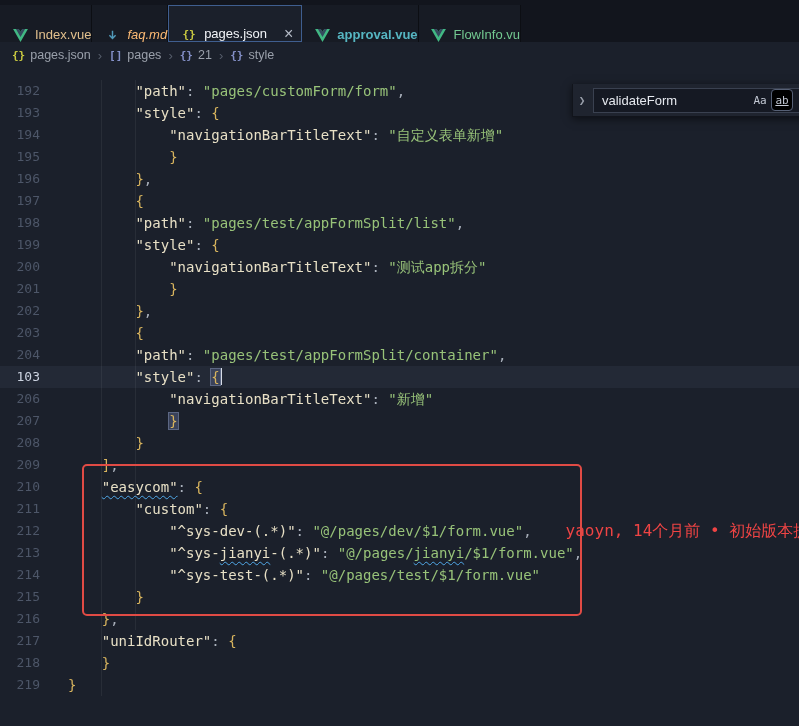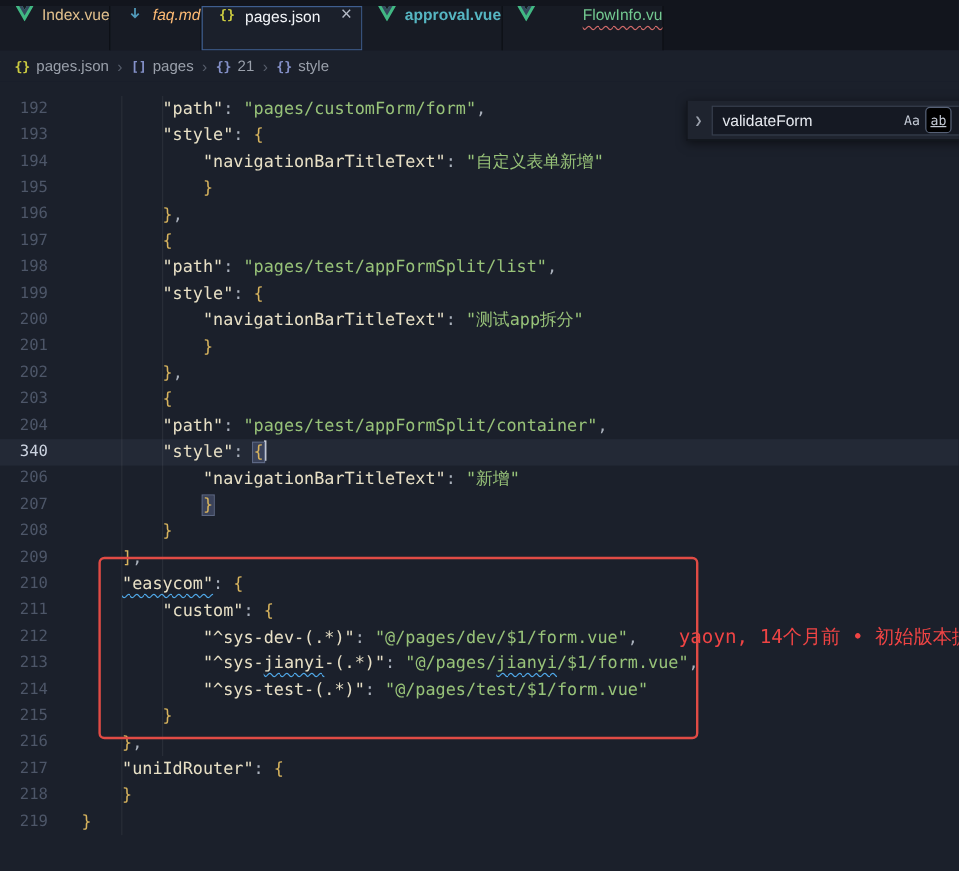--- a/index.html
+++ b/index.html
@@ -1,21 +1,21 @@
 <!DOCTYPE html>
 <html><head>
 <meta charset="utf-8">
 <style>
   * { margin:0; padding:0; box-sizing:border-box; }
   html,body { width:799px; height:726px; overflow:hidden; background:#1b202b;
               font-family:"Liberation Sans", sans-serif; }
 
   
   .tabbar { display:flex; height:42px; background:#12151d; align-items:flex-end; overflow:hidden; }
-  .tab { display:flex; align-items:flex-start; gap:7px; height:37px; padding:0 0 0 12px;
+  .tab { display:flex; align-items:flex-end; gap:7px; height:37px; padding:0 0 0 12px;
          background:#171b24; border-right:1px solid #0c0e13; color:#9da5b4; font-size:13px;
          white-space:nowrap; cursor:pointer; flex:none; }
   .tab.active { background:#1b202b; border:1px solid #3f5e8f; color:#f2f4f8; padding-right:8px; }
   .tab .icon { width:16px; display:inline-flex; justify-content:center; }
   .tab .close { margin-left:10px; color:#b6bcc8; font-size:16px; line-height:14px; }
   .tab-sq { text-decoration:underline wavy #d16969 1px; text-underline-offset:4px; }
 
   
   .breadcrumbs { height:26px; display:flex; align-items:center; padding-left:12px; gap:7px;
                  color:#9aa0ab; font-size:12.5px; background:#1b202b; }
@@ -99,21 +99,21 @@
       </span>
       <span style="color: rgb(86, 182, 194); font-weight: bold;">approval.vue</span>
     </div>
     <div class="tab">
       <span class="icon">
         <svg width="15" height="13" viewBox="0 0 24 21">
           <path fill="#41b883" d="M14.9 0 12 4.9 9.1 0H0l12 20.8L24 0z"></path>
           <path fill="#35495e" d="M14.9 0 12 4.9 9.1 0H4.6L12 12.8 19.4 0z"></path>
         </svg>
       </span>
-      <span class="tab-sq" style="color: rgb(115, 201, 145); margin-left: 32px;">FlowInfo.vu</span>
+      <span class="tab-sq" style="color: rgb(115, 201, 145);">FlowInfo.vu</span>
     </div>
   </div>
 
 <div class="breadcrumbs" id="breadcrumbs">
     <span class="crumb">
       <span class="sym" style="color: rgb(203, 203, 65);">{}</span>
       <span>pages.json</span>
     </span>
     <span class="sep">›</span>
     <span class="crumb">
@@ -183,21 +183,21 @@
       </div>
       <div class="line">
         <span class="ln">203</span>
         <span class="txt" style="padding-left: calc(8ch + 28px);"><span class="c-brc">{</span></span>
       </div>
       <div class="line">
         <span class="ln">204</span>
         <span class="txt" style="padding-left: calc(8ch + 28px);"><span class="c-key">"path"</span><span class="c-pun">: </span><span class="c-str">"pages/test/appFormSplit/container"</span><span class="c-pun">,</span></span>
       </div>
       <div class="line active">
-        <span class="ln">340</span>
+        <span class="ln">103</span>
         <span class="txt" style="padding-left: calc(8ch + 28px);"><span class="c-key">"style"</span><span class="c-pun">: </span><span class="c-brc match">{</span><span class="cursor"></span></span>
       </div>
       <div class="line">
         <span class="ln">206</span>
         <span class="txt" style="padding-left: calc(12ch + 28px);"><span class="c-key">"navigationBarTitleText"</span><span class="c-pun">: </span><span class="c-str">"新增"</span></span>
       </div>
       <div class="line">
         <span class="ln">207</span>
         <span class="txt" style="padding-left: calc(12ch + 28px);"><span class="c-brc match">}</span></span>
       </div>

